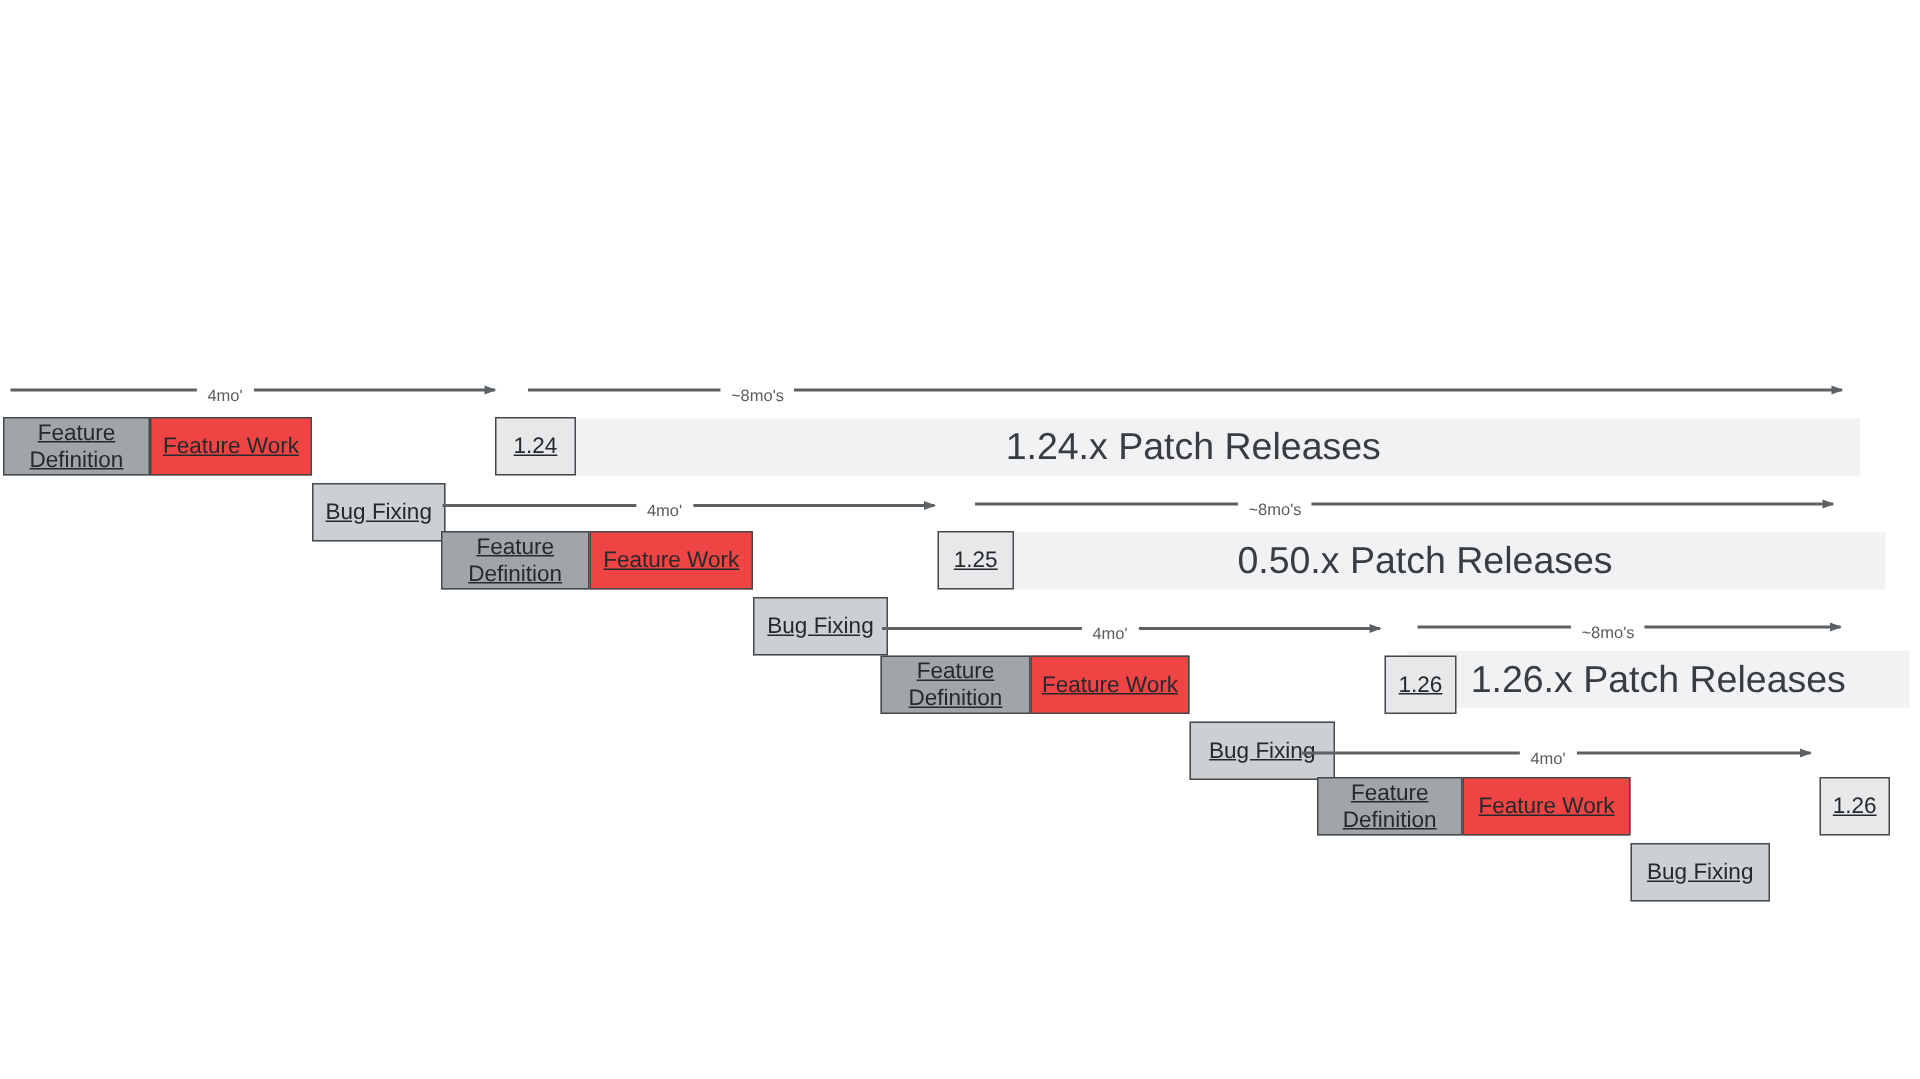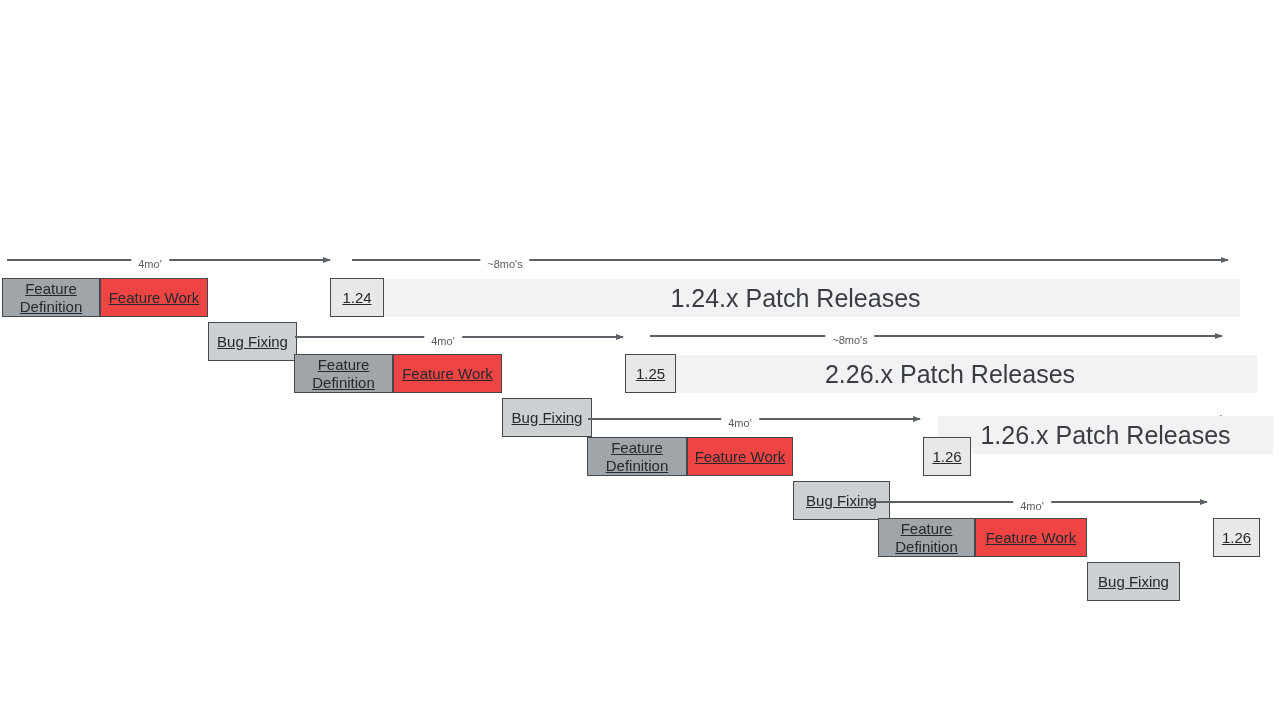--- a/index.html
+++ b/index.html
@@ -80,37 +80,37 @@
 
   <div>
     <div class="arrow" style="left:295px;top:336px;width:328px;">
       <span class="head"></span>
       <span class="arrow-label" style="left:148px;">4mo'</span>
     </div>
     <div class="arrow" style="left:650px;top:335px;width:572px;">
       <span class="head"></span>
       <span class="arrow-label" style="left:200px;">~8mo's</span>
     </div>
-    <div class="patch-bar" style="left:643px;top:355px;width:614px;">2.26.x Patch Releases</div>
+    <div class="patch-bar" style="left:643px;top:355px;width:614px;">0.50.x Patch Releases</div>
     <div class="pbox fd" style="left:294px;top:354px;width:99px;">Feature Definition</div>
     <div class="pbox fw" style="left:393px;top:354px;width:109px;">Feature Work</div>
     <div class="pbox bf" style="left:502px;top:354px;width:90px;">Bug Fixing</div>
     <div class="pbox ver" style="left:592px;top:354px;width:51px;text-align:right;">1.25</div>
   </div>
 
   <div>
     <div class="arrow" style="left:588px;top:418px;width:332px;">
       <span class="head"></span>
       <span class="arrow-label" style="left:152px;">4mo'</span>
     </div>
     <div class="arrow" style="left:945px;top:417px;width:282px;">
       <span class="head"></span>
       <span class="arrow-label" style="left:127px;">~8mo's</span>
     </div>
-    <div class="patch-bar" style="left:938px;top:416px;width:335px;">1.26.x Patch Releases</div>
+    <div class="patch-bar" style="left:938px;top:434px;width:335px;">1.26.x Patch Releases</div>
     <div class="pbox fd" style="left:587px;top:437px;width:100px;">Feature Definition</div>
     <div class="pbox fw" style="left:687px;top:437px;width:106px;">Feature Work</div>
     <div class="pbox bf" style="left:793px;top:437px;width:97px;">Bug Fixing</div>
     <div class="pbox ver" style="left:890px;top:437px;width:48px;">1.26</div>
   </div>
 
   <div>
     <div class="arrow" style="left:868px;top:501px;width:339px;">
       <span class="head"></span>
       <span class="arrow-label" style="left:164px;">4mo'</span>

